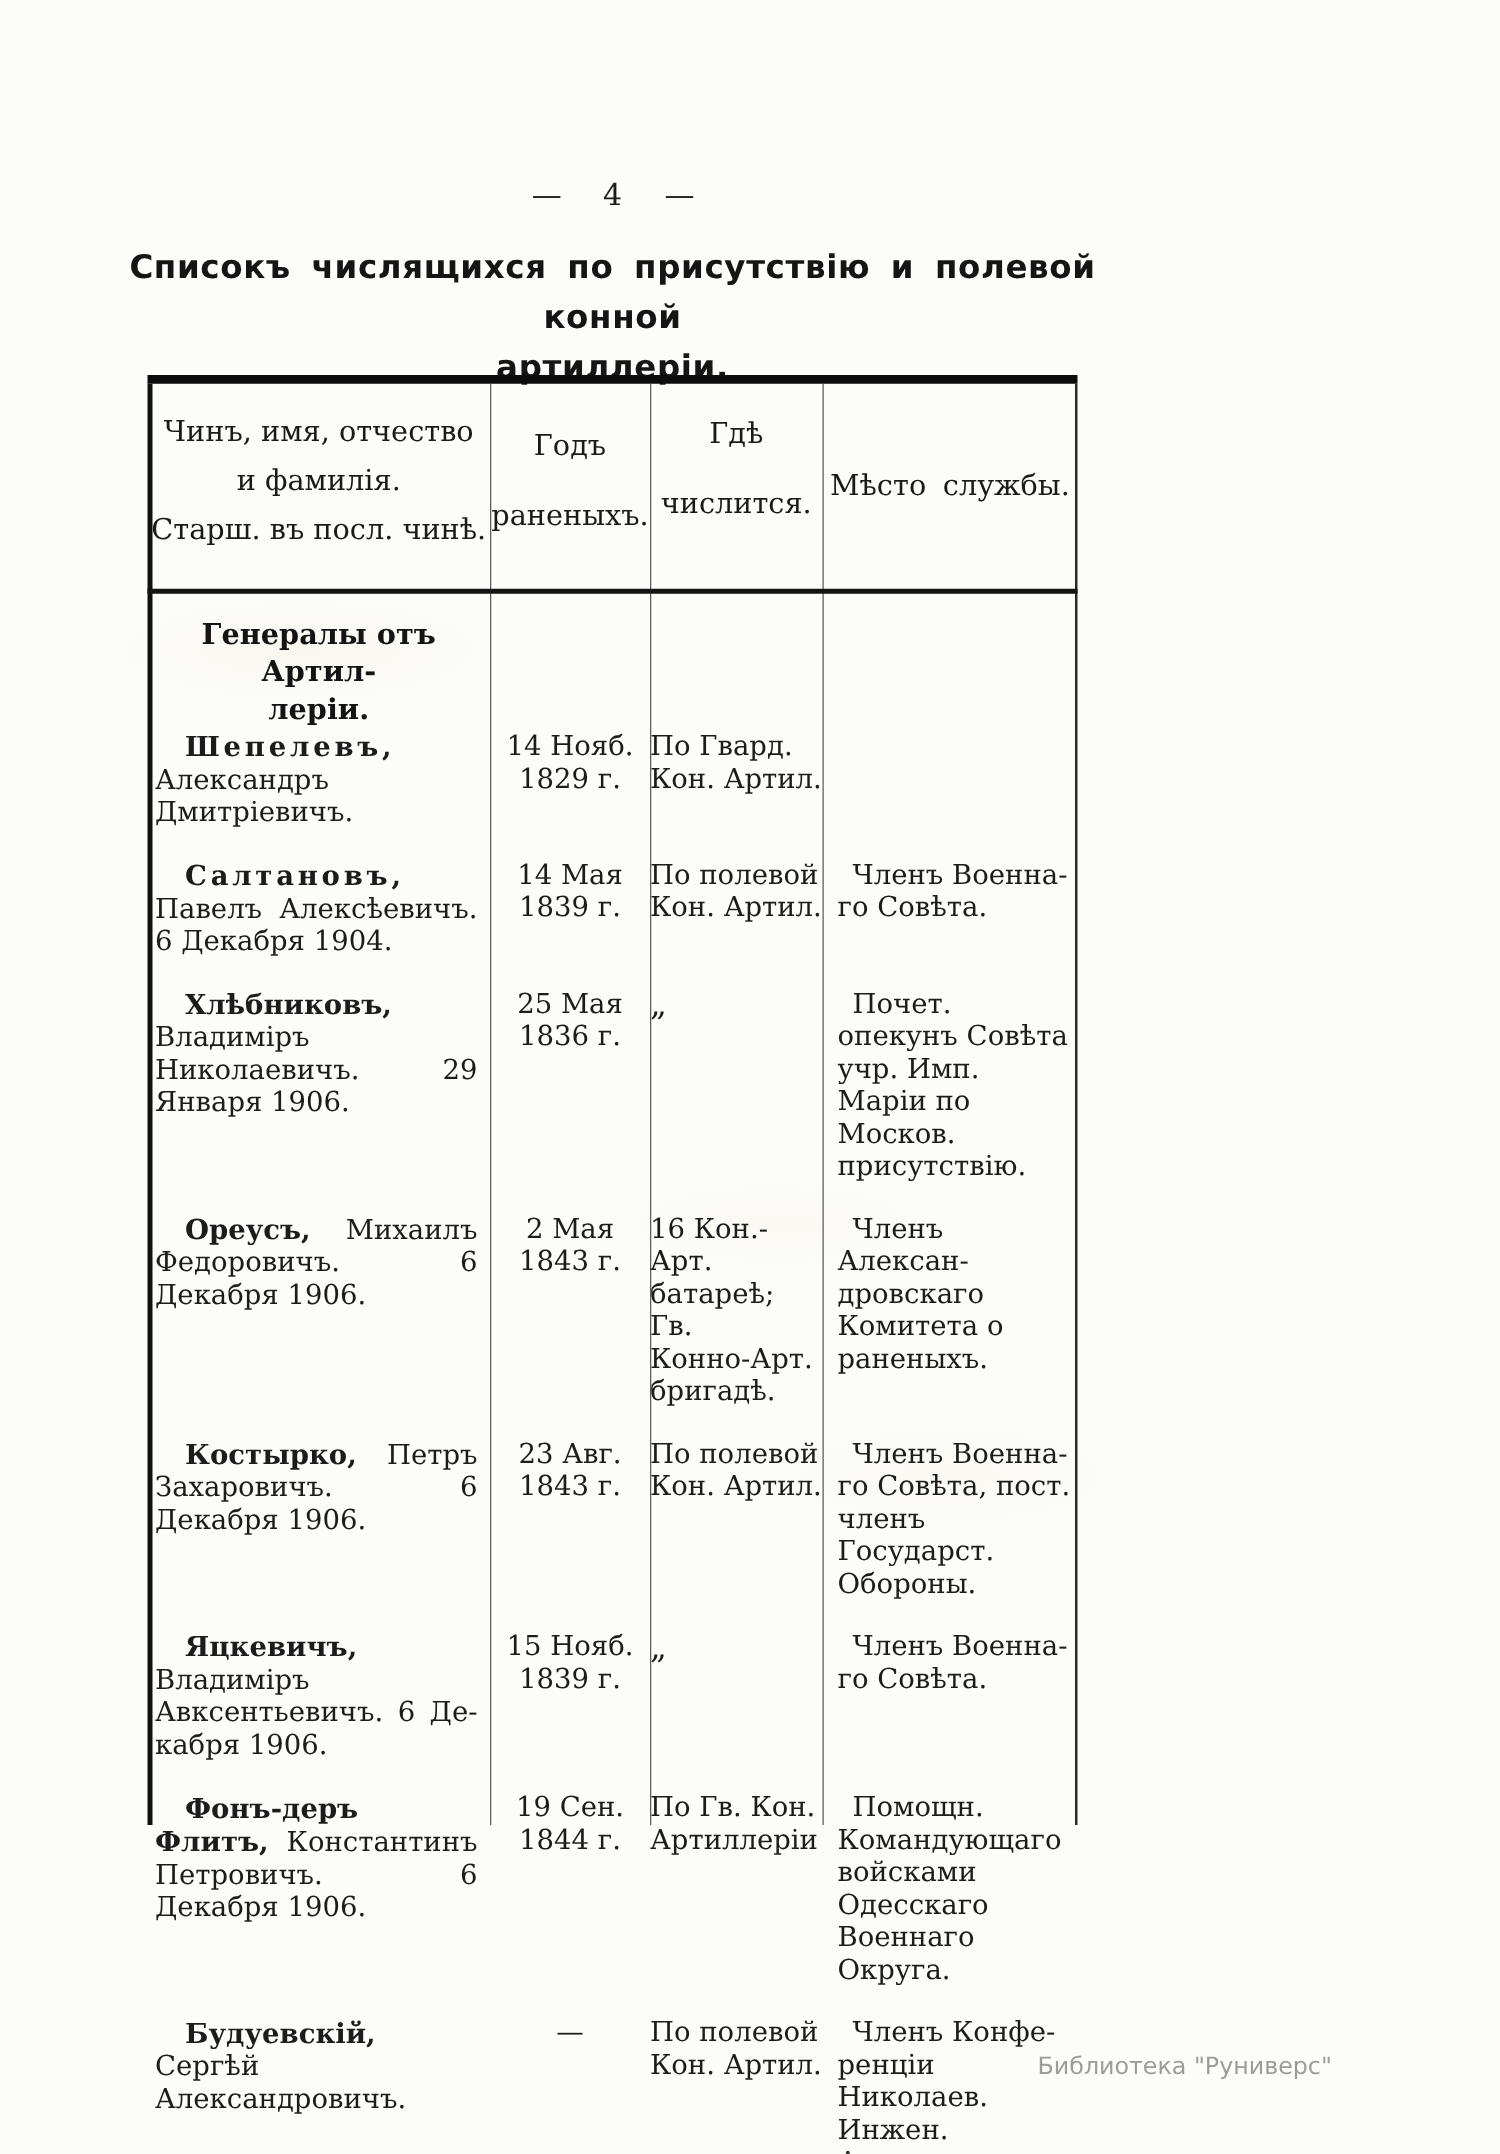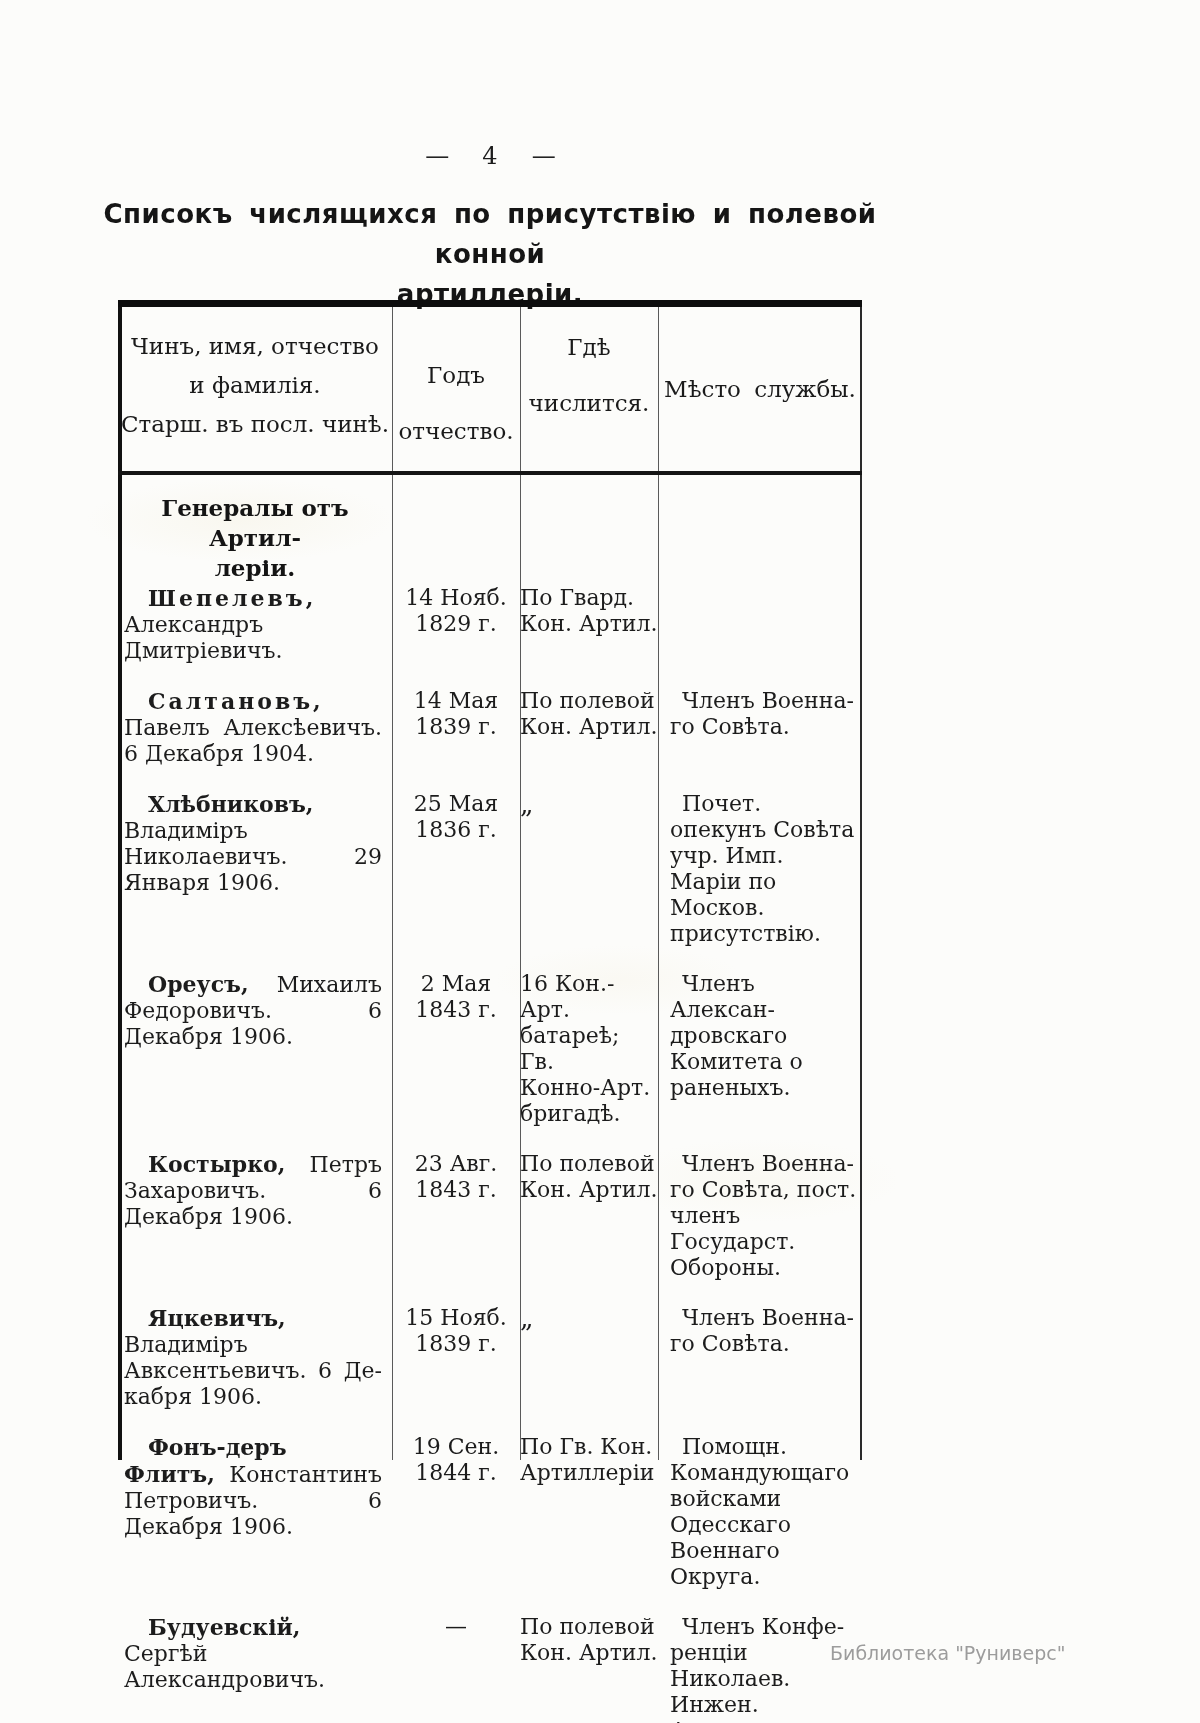--- a/index.html
+++ b/index.html
@@ -39,21 +39,21 @@
   .v-left  { left:0;     width:4px; background:#111; }
   .v-1     { left:274px; width:1px; background:#5a5a5a; }
   .v-2     { left:402px; width:1px; background:#5a5a5a; }
   .v-3     { left:540px; width:1px; background:#5a5a5a; }
   .v-right { right:0;    width:2px; background:#2a2a2a; }
   .hline-header { position:absolute; top:164px; left:0; width:744px; height:4px; background:#141414; }
 
   .thead { position:absolute; top:0; left:0; width:744px; height:164px; display:flex; }
   .hc { font-size:23px; text-align:center; color:#1a1a1a; }
   .hc1 { width:274px; padding-top:20px; line-height:39px; }
-  .hc2 { width:128px; padding-top:40px; line-height:56px; }
+  .hc2 { width:128px; padding-top:22px; line-height:56px; }
   .hc3 { width:138px; padding-top:12px; line-height:56px; }
   .hc4 { width:204px; display:flex; align-items:center; justify-content:center; word-spacing:6px; }
   .hc span { display:block; }
 
   .tbody { position:absolute; top:168px; left:0; width:744px; padding-top:18px; }
   .section-heading {
     width:274px; text-align:center; font-weight:bold; font-size:23px;
     line-height:30px; white-space:pre-line; margin-bottom:2px; color:#141414;
   }
   .trow { display:flex; margin-bottom:24px; }
@@ -95,21 +95,21 @@
     <div class="hline-header"></div>
 
     <div class="thead">
       <div class="hc hc1">
         <span>Чинъ, имя, отчество</span>
         <span>и фамилія.</span>
         <span>Старш. въ посл. чинѣ.</span>
       </div>
       <div class="hc hc2">
         <span>Годъ</span>
-        <span>отчество.</span>
+        <span>раненыхъ.</span>
       </div>
       <div class="hc hc3">
         <span>Гдѣ</span>
         <span>числится.</span>
       </div>
       <div class="hc hc4">
         <span>Мѣсто службы.</span>
       </div>
     </div>
 

